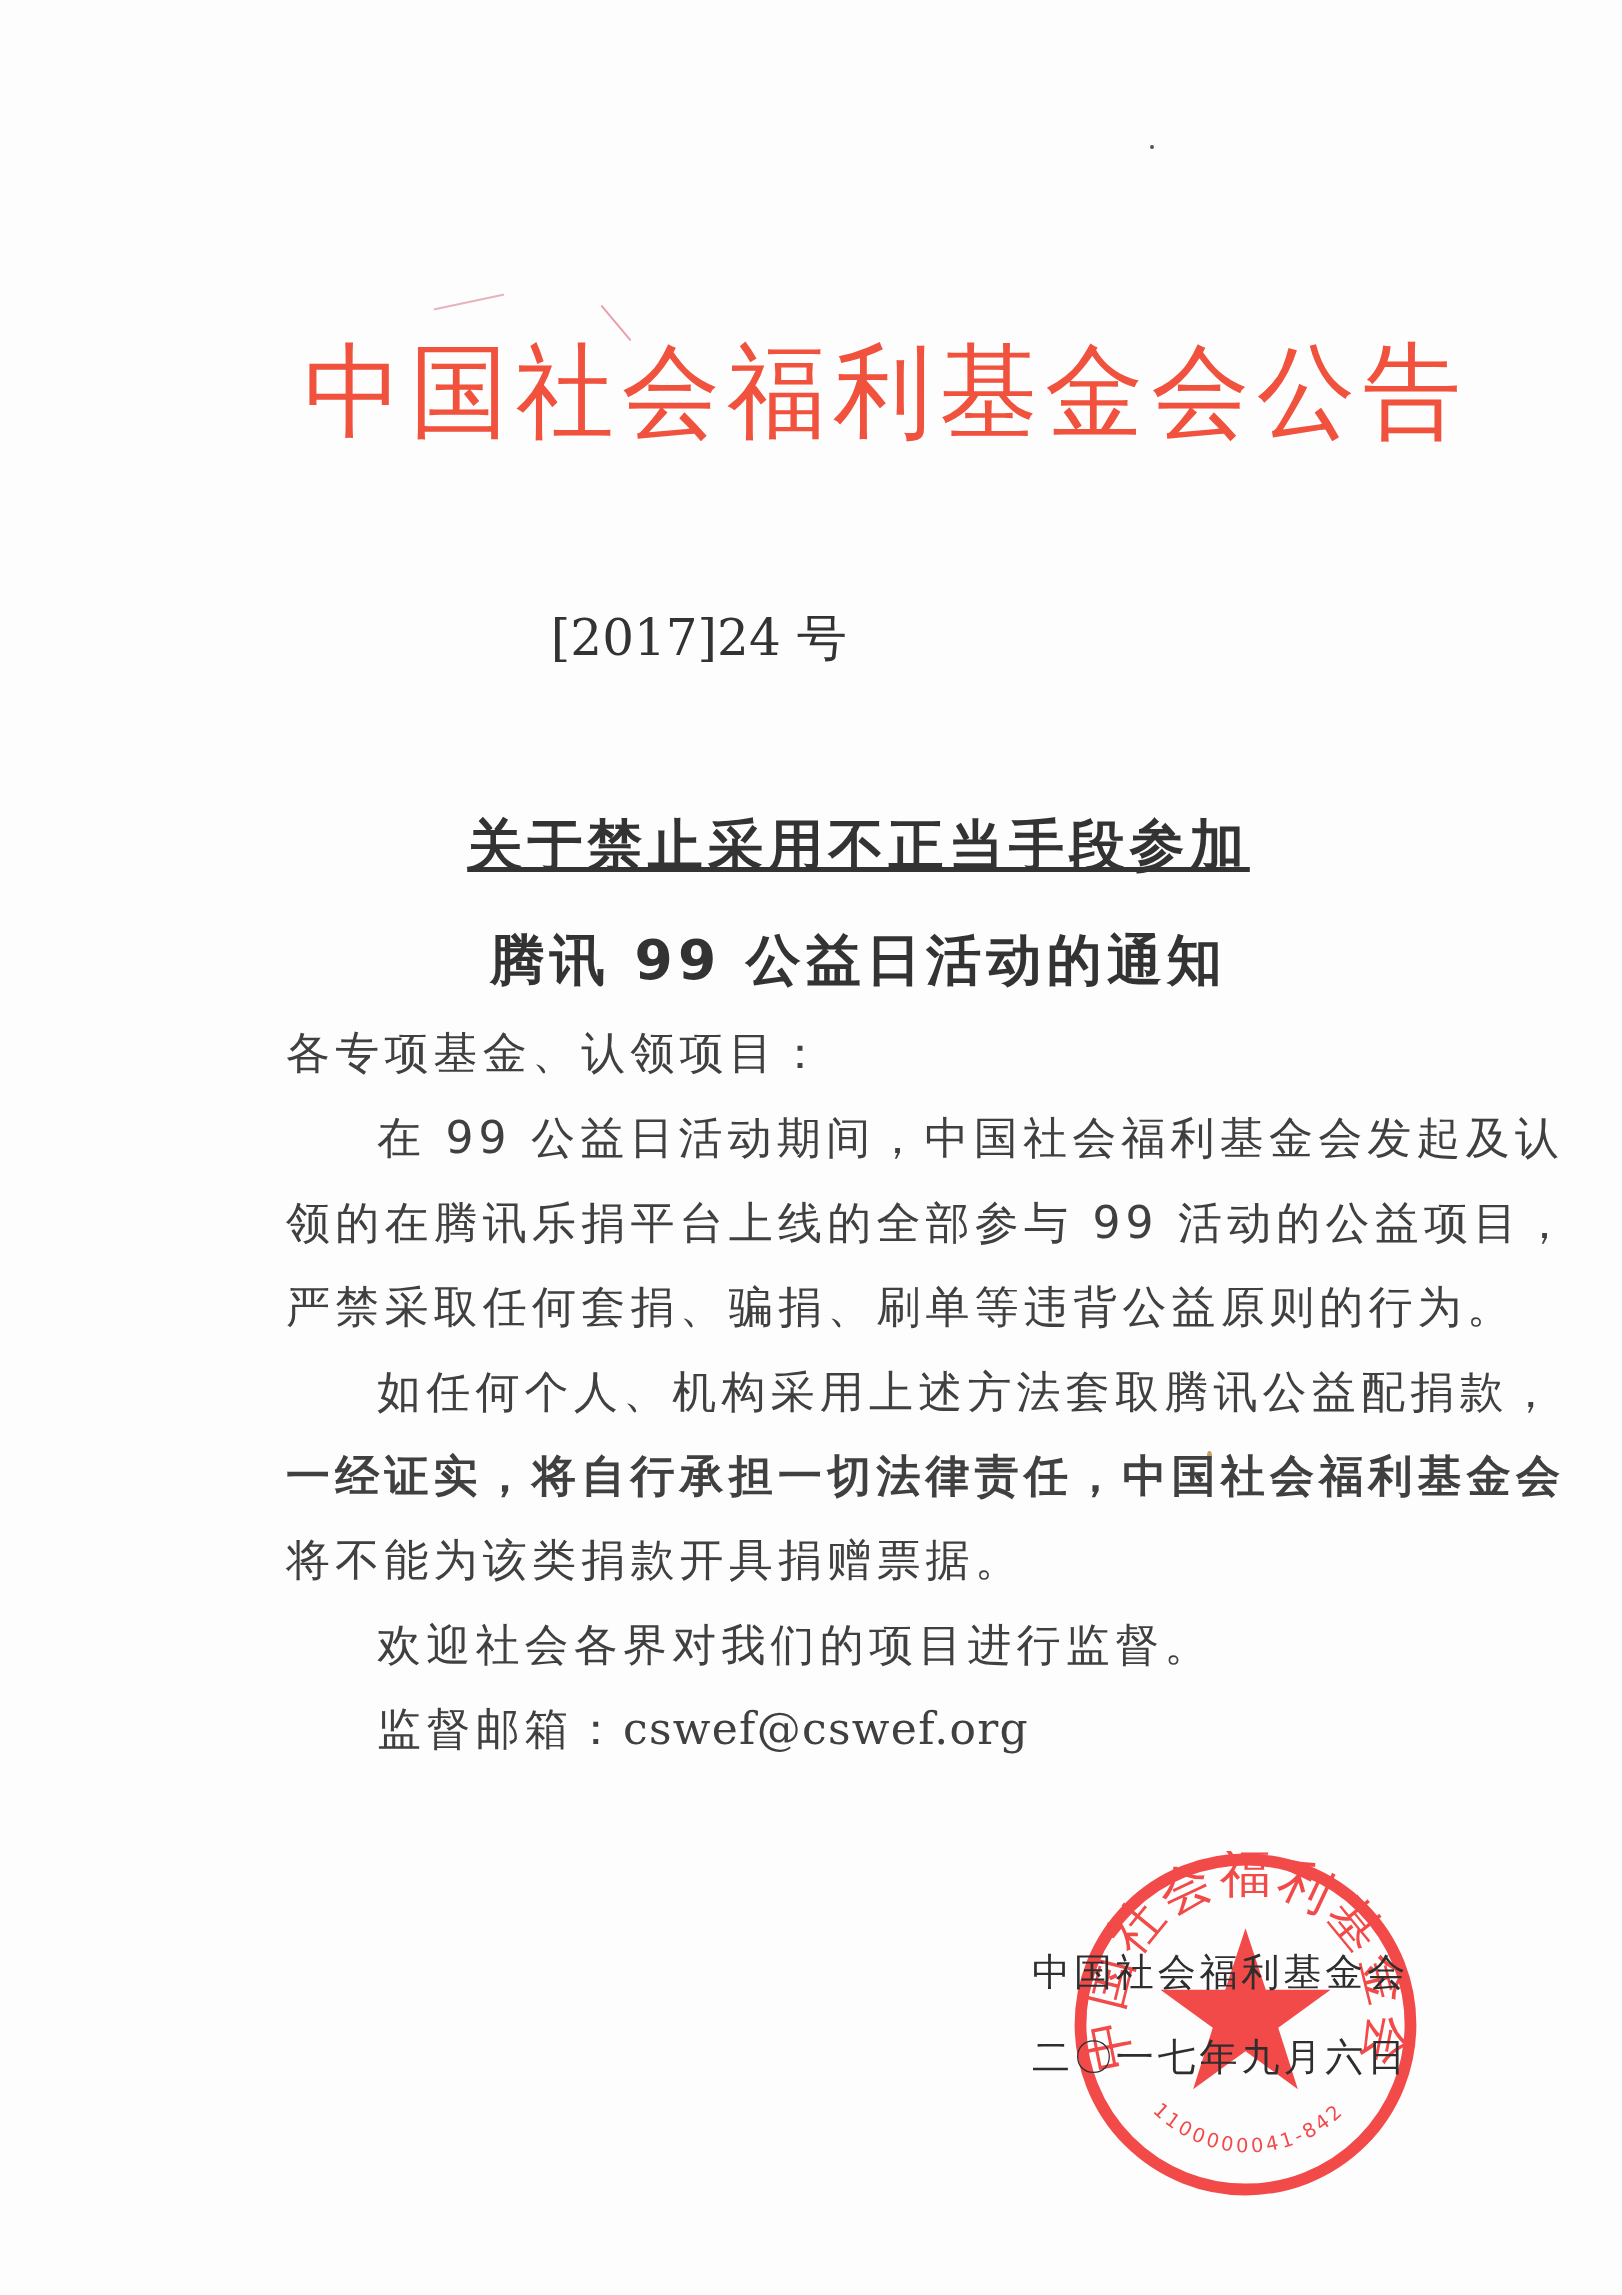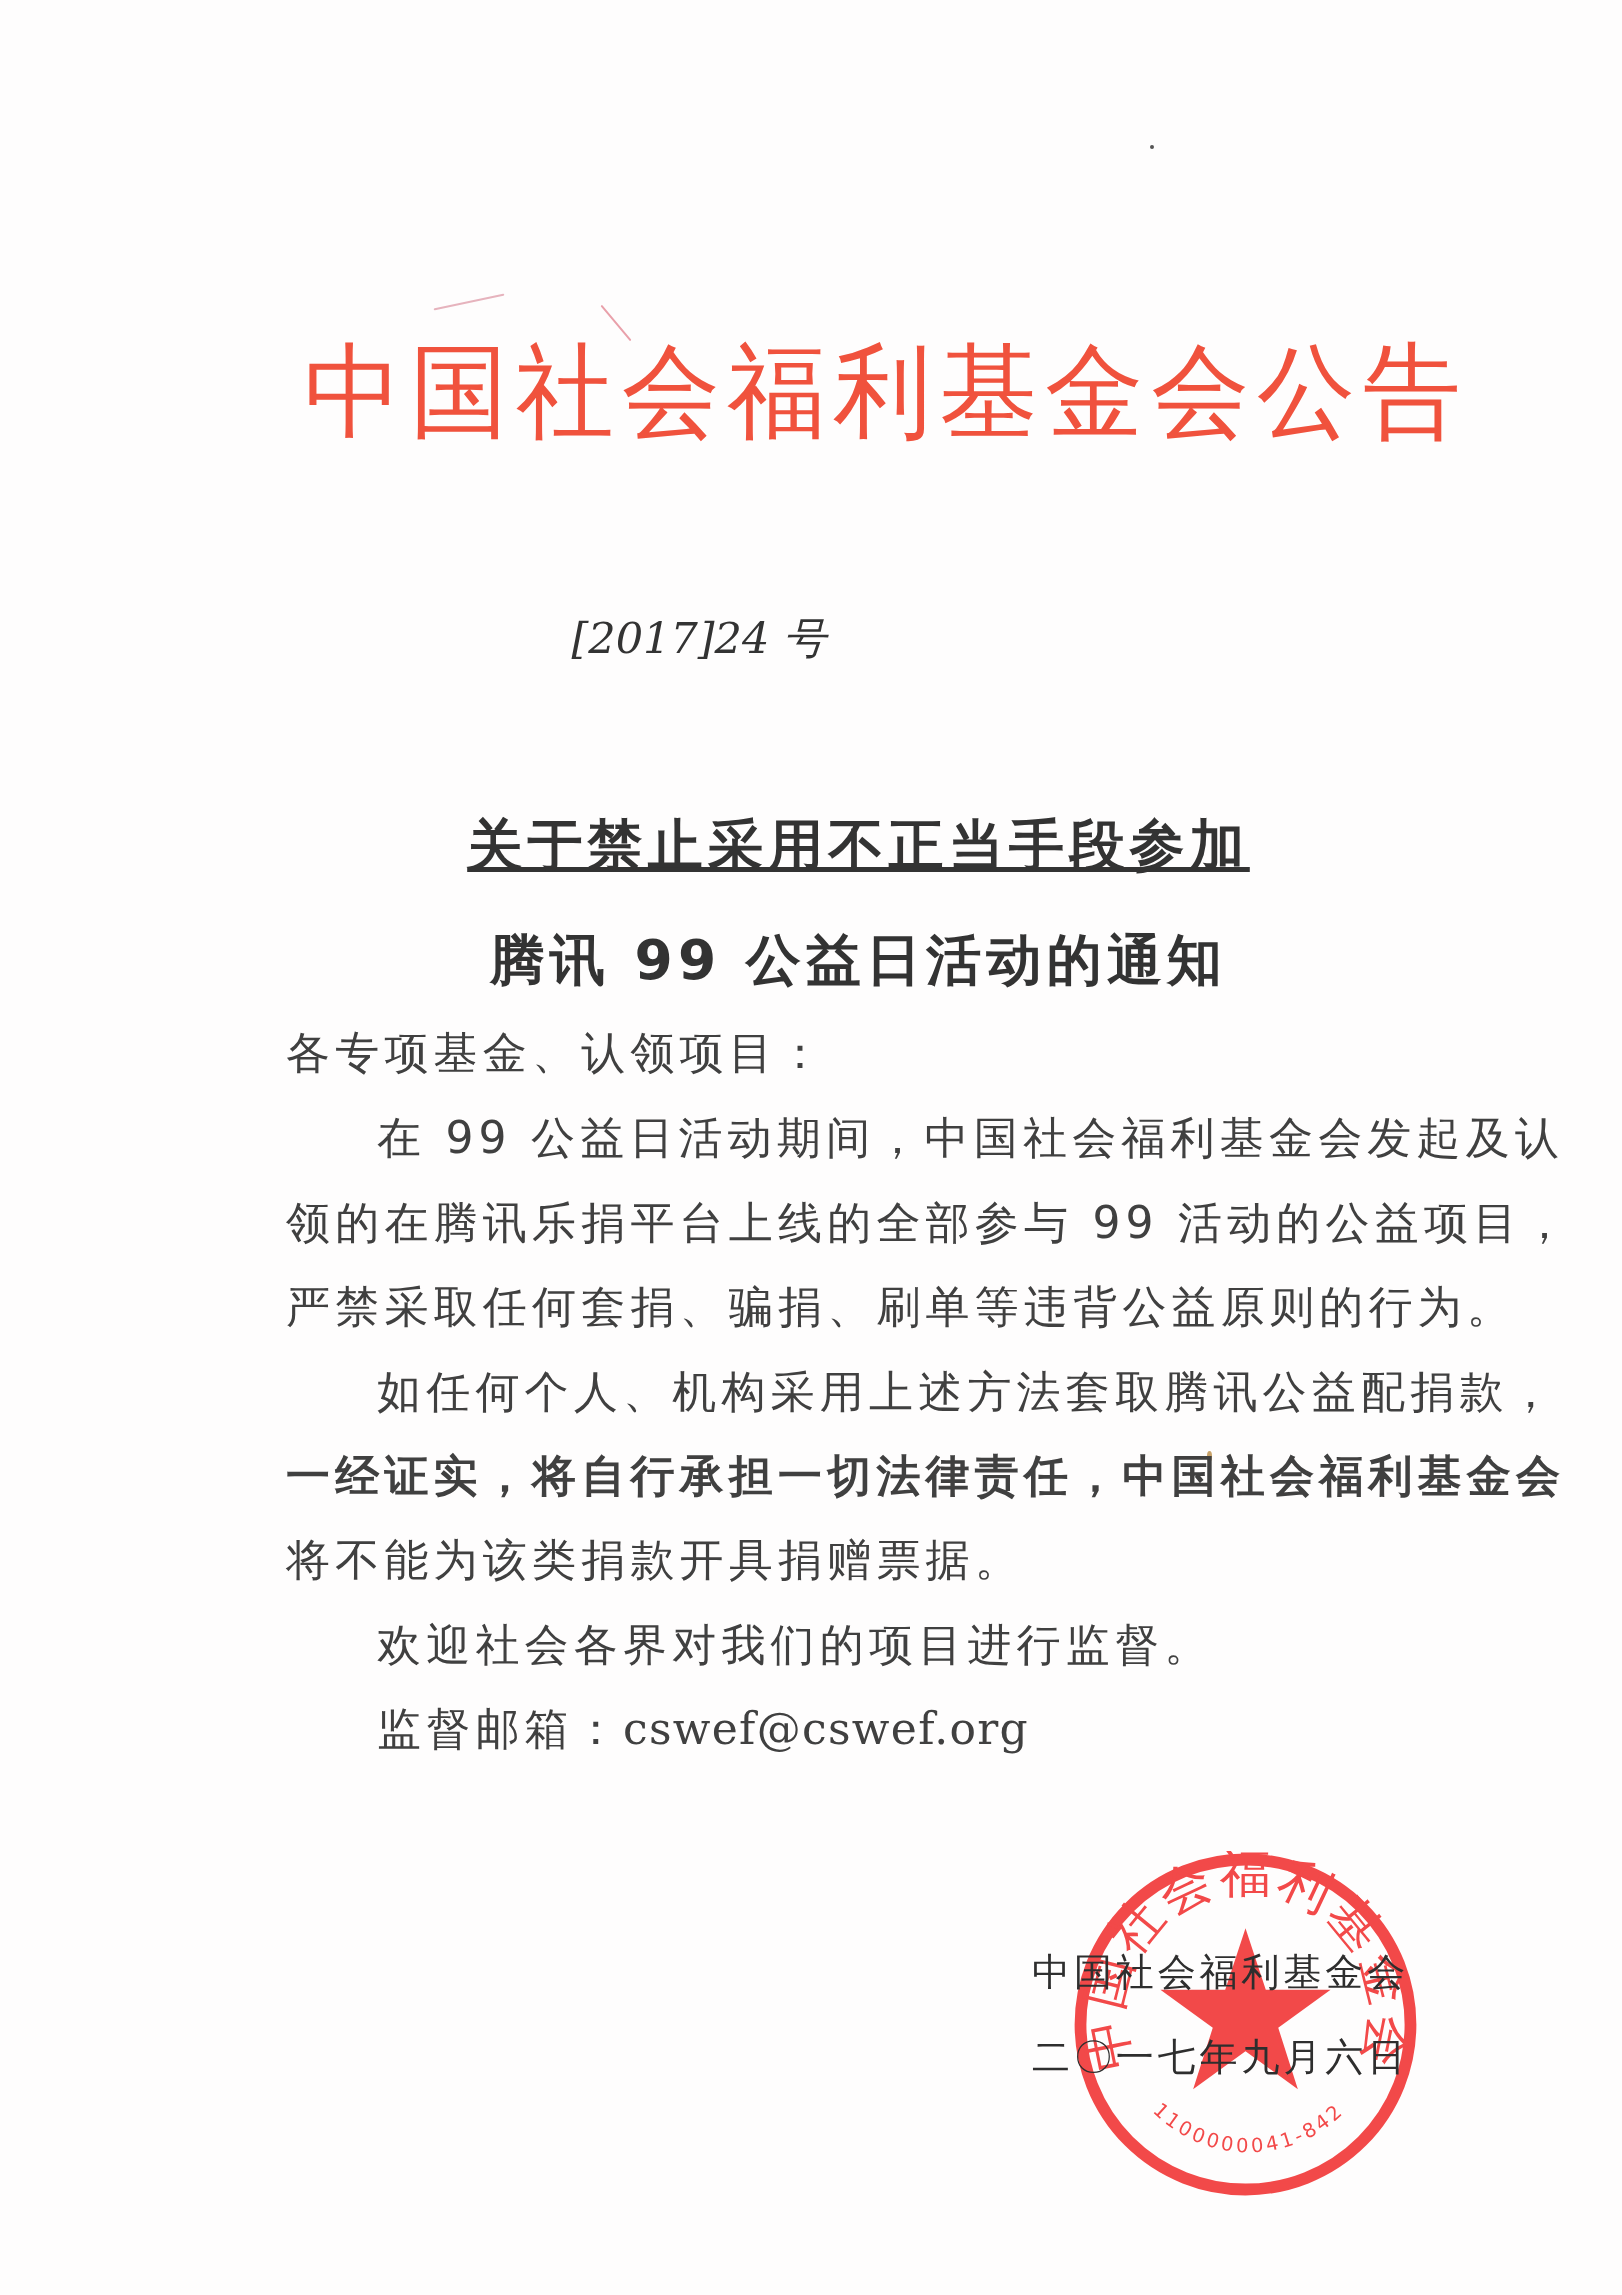--- a/index.html
+++ b/index.html
@@ -19,22 +19,22 @@
     font-family: "DejaVu Sans", "Liberation Sans", sans-serif;
     font-size: 98px; line-height: 105px;
     letter-spacing: 7.9px;
     color: #f0523d;
     transform: scaleY(1.05); transform-origin: left top;
   }
 
   .doc-number {
     left: 0; width: 1297px; top: 612px; text-align: center;
     font-family: "DejaVu Serif", "Liberation Serif", serif;
-    font-size: 43px; line-height: 52px; color: #333;
-    padding-left: 6.5px; box-sizing: border-box; font-style: italic;
+    font-size: 50px; line-height: 52px; color: #333;
+    padding-left: 6.5px; box-sizing: border-box;
   }
 
   .heading {
     left: 0; width: 1623px; text-align: center;
     font-family: "DejaVu Sans", "Liberation Sans", sans-serif;
     font-weight: bold; font-size: 55px; line-height: 65px;
     color: #333;
   }
   .heading.l1 { top: 813px; letter-spacing: 5.2px; text-decoration: underline; }
   .heading.l2 { top: 928px; letter-spacing: 5.2px; }

